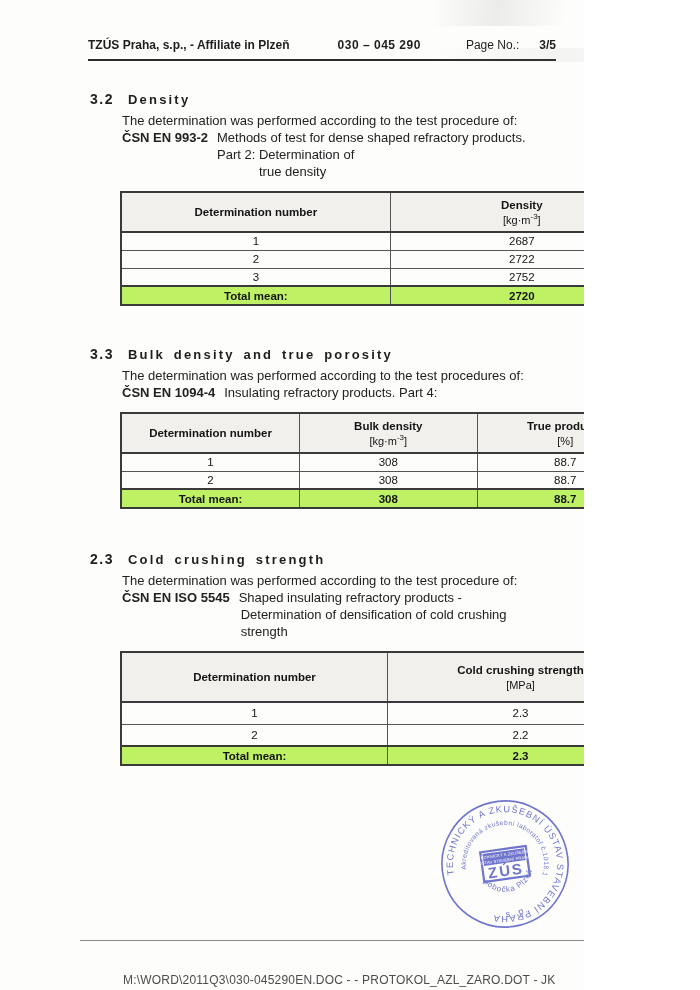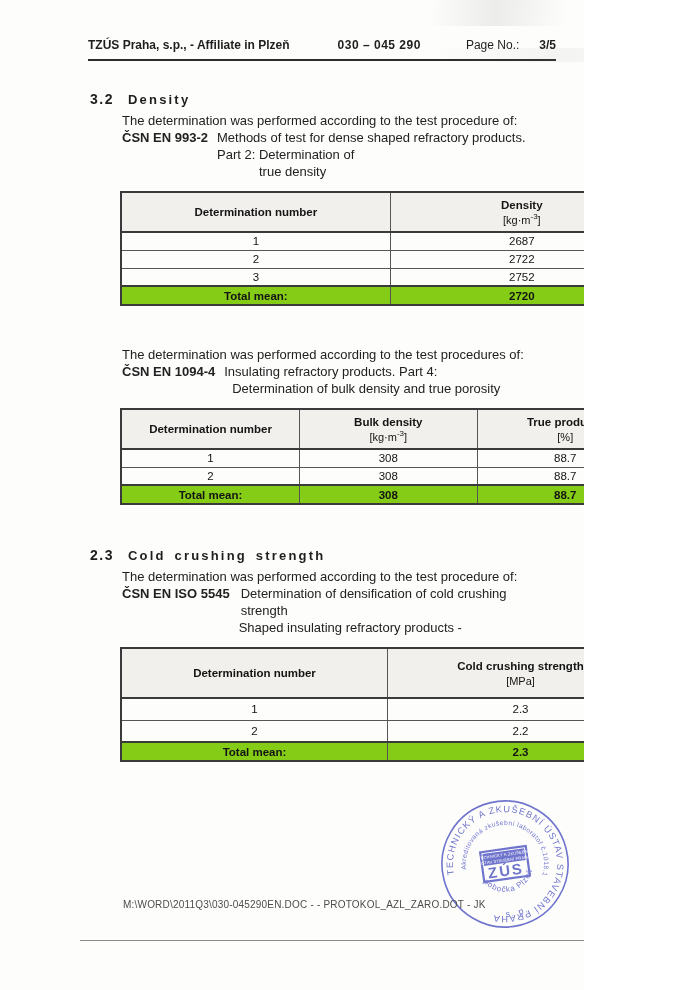--- a/index.html
+++ b/index.html
@@ -33,41 +33,41 @@
   .l2-42 { padding-left:42px; } .l2-8 { padding-left:8px; } .l2-2 { padding-left:2px; }
 
   
   .dtable { border-collapse:collapse; width:535px; margin:11px 0 0 30px;
     font-size:11.5px; color:#141414; border:2px solid #3a3a3a; }
   .dtable th, .dtable td { border:1px solid #555; text-align:center; vertical-align:middle; padding:1px 4px; }
   .dtable thead th { background:#f1f0ec; font-weight:bold; height:40px; border-bottom:2px solid #3a3a3a; }
   .cunit { font-weight:normal; font-size:11px; margin-top:1px;text-align:center; }
   .cunit sup { font-size:8px; }
   .dtable tbody td { height:18px; }
-  .dtable tr.total td { background:#84cc16; font-weight:bold; border-top:2px solid #3a3a3a; height:19px; }
+  .dtable tr.total td { background:#bef264; font-weight:bold; border-top:2px solid #3a3a3a; height:19px; }
   .t3 thead th { height:50px; }
   .t3 tbody td { height:22px; }
 
   
   .stamp-wrap { position:absolute; left:405px; top:772px; width:200px; height:190px; }
   .stamp-ink { opacity:0.82; }
   .stamp-circle { fill:none; stroke:#5157c2; stroke-width:1.6px; }
   .stamp-wrap text { fill:#5157c2; font-family:"Liberation Sans", sans-serif; }
   .st-outer { font-size:9.2px; letter-spacing:1.1px; }
   .st-outer-b { font-size:9px; letter-spacing:1.5px; }
   .st-inner { font-size:6.7px; letter-spacing:0.4px; }
   .st-inner-b { font-size:8px; letter-spacing:0.8px; }
   .logo-box { fill:#ffffff; fill-opacity:0.15; stroke:#5157c2; stroke-width:2.2px; }
   .logo-band { fill:#5157c2; }
   .logo-tiny { font-size:4px; fill:#ffffff !important; letter-spacing:0.2px; }
   .logo-zus { font-size:15px; font-weight:bold; letter-spacing:2px; }
 
   
   .footer-line { position:absolute; left:80px; top:940px; width:580px; border-top:1px solid #8b8b8b; }
-  .footer-text { position:absolute; left:82px; top:899px; font-size:10px; color:#4c4c4c; letter-spacing:0.2px;padding-left:41px; }
+  .footer-text { position:absolute; left:82px; top:973px; font-size:12px; color:#4c4c4c; letter-spacing:0.2px;padding-left:41px; }
 </style>
 </head>
 <body>
 
 <div class="page">
   <div class="smudge-tr"></div>
   <div class="smudge-mid"></div>
 
   <div class="header">
     <span>TZÚS Praha, s.p., - Affiliate in Plzeň</span>
@@ -121,27 +121,30 @@
         </tr>
         <tr class="total">
           <td>Total mean:</td>
           <td>2720</td>
         </tr>
       </tbody>
     </table>
   </div>
 
   <div class="section sec2">
+    <div class="sec-head">
+      <span class="sec-no">3.3</span>
+      <span class="sec-title">Bulk density and true porosity</span>
+    </div>
     <div class="sec-body">
       <div>The determination was performed according to the test procedures of:</div>
       <div class="std-row">
         <span class="std-label">ČSN EN 1094-4</span>
         <span class="std-desc">
           <span class="dline">Insulating refractory products. Part 4:</span>
-          <span class="dline l2-8">Determination of bulk density and true porosity</span>
         </span>
       </div>
     </div>
     <table class="dtable">
       <colgroup>
           <col style="width:33.5%">
           <col style="width:33.3%">
           <col>
         </colgroup>
       <thead>
@@ -180,22 +183,22 @@
   <div class="section sec3">
     <div class="sec-head">
       <span class="sec-no">2.3</span>
       <span class="sec-title">Cold crushing strength</span>
     </div>
     <div class="sec-body">
       <div>The determination was performed according to the test procedure of:</div>
       <div class="std-row">
         <span class="std-label">ČSN EN ISO 5545</span>
         <span class="std-desc">
+          <span class="dline">Shaped insulating refractory products -</span>
           <span class="dline l2-2">Determination of densification of cold crushing strength</span>
-          <span class="dline">Shaped insulating refractory products -</span>
         </span>
       </div>
     </div>
     <table class="dtable t3">
       <colgroup>
           <col style="width:50%">
           <col>
         </colgroup>
       <thead>
         <tr>

